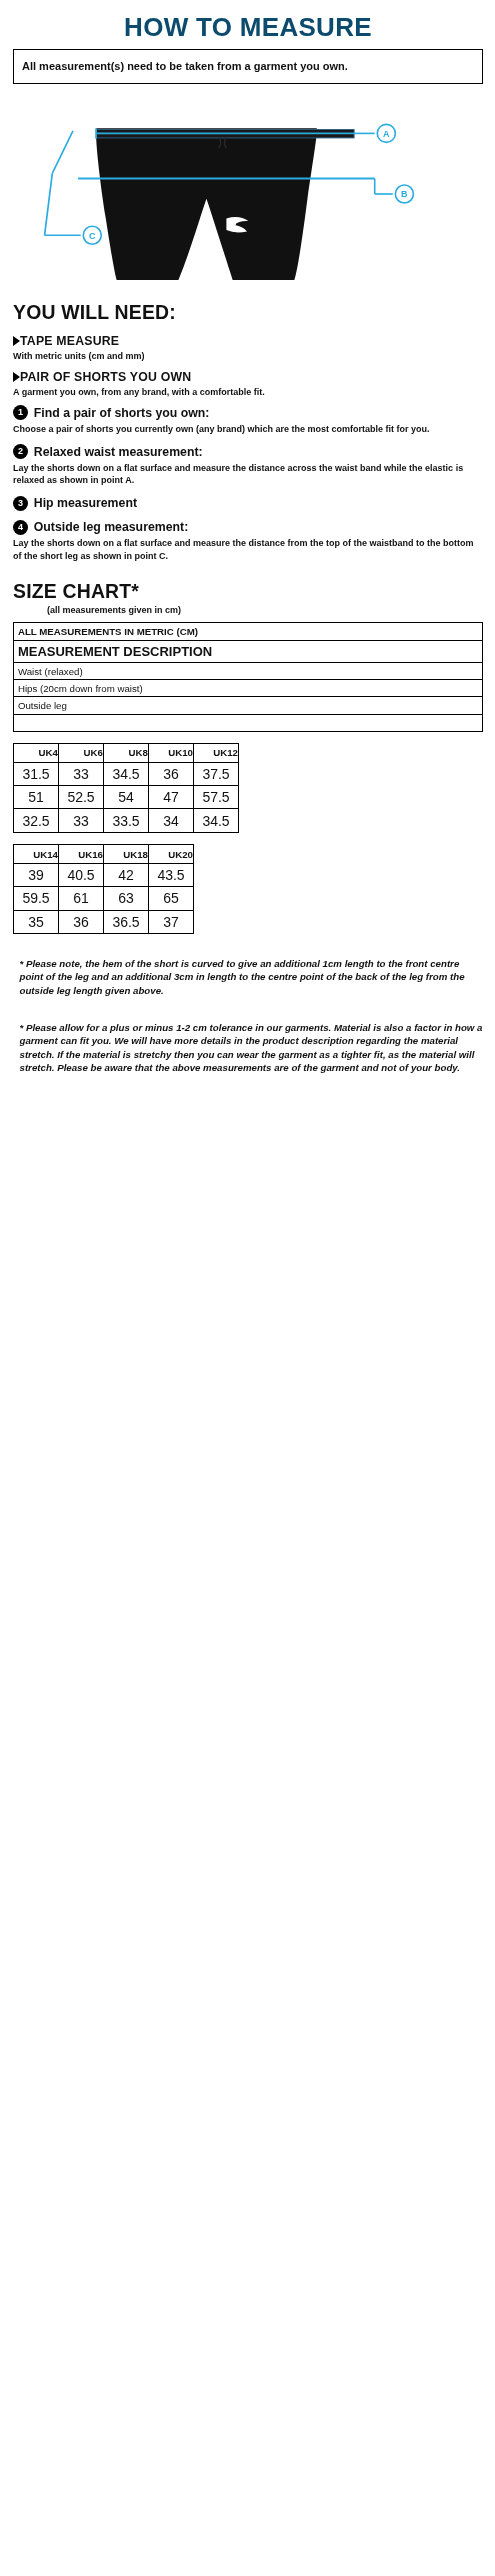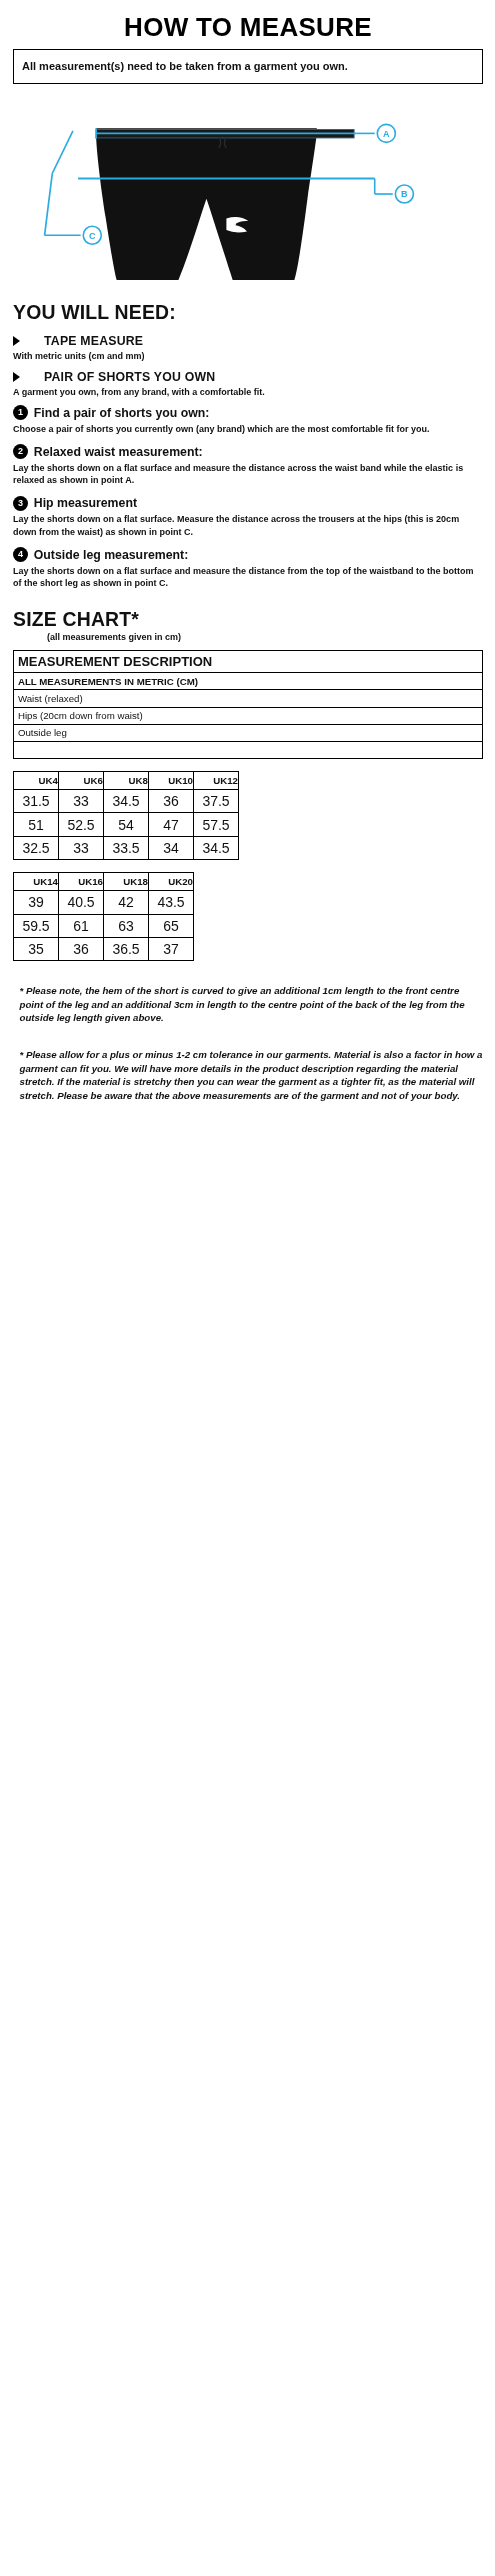--- a/index.html
+++ b/index.html
@@ -12,21 +12,21 @@
     -webkit-font-smoothing: antialiased;
   }
   .page { width: 496px; padding: 0 13px; }
 
   h1.title {
     font-size: 26px;
     font-weight: bold;
     letter-spacing: 0.3px;
     margin: 11.6px 0 6.5px 0;
     text-align: center;
-    color: #000000;
+    color: #0c4a6e;
   }
 
   .notice {
     border: 1.3px solid #000;
     padding: 9px 8px;
     font-size: 11px;
     font-weight: bold;
     line-height: 1.35;
     margin: 0 0 6.5px 0;
   }
@@ -52,21 +52,21 @@
     font-weight: bold;
     margin: 0 0 7.8px 0;
     padding-left: 34px;
   }
 
   
   .need-item { margin: 0 0 7.8px 0; }
   .need-head {
     display: flex;
     align-items: center;
-    gap: 24px;
+    gap: 0;
     font-size: 12.3px;
     font-weight: bold;
     letter-spacing: 0.2px;
   }
   .tri {
     width: 0; height: 0;
     border-left: 7.8px solid #000;
     border-top: 5.2px solid transparent;
     border-bottom: 5.2px solid transparent;
     display: inline-block;
@@ -233,41 +233,40 @@
       <span>Relaxed waist measurement:</span>
     </div>
     <div class="step-body">Lay the shorts down on a flat surface and measure the distance across the waist band while the elastic is relaxed as shown in point A.</div>
   </div>
 
   <div class="step">
     <div class="step-head">
       <span class="num">3</span>
       <span>Hip measurement</span>
     </div>
-    <div class="step-body">Lay the shorts down on a flat surface. Measure the distance across the trousers at the hips (this is 20cm down from the waist) as shown in point C.</div>
   </div>
 
   <div class="step">
     <div class="step-head">
       <span class="num">4</span>
       <span>Outside leg measurement:</span>
     </div>
     <div class="step-body">Lay the shorts down on a flat surface and measure the distance from the top of the waistband to the bottom of the short leg as shown in point C.</div>
   </div>
 
   <h2 class="section tight">SIZE CHART*</h2>
   <div class="section-sub">(all measurements given in cm)</div>
 
   <table class="measure-desc">
     <tbody>
         <tr>
+      <td class="hdr-sub">ALL MEASUREMENTS IN METRIC (CM)</td>
+    </tr>
+    <tr>
       <td class="hdr-big">MEASUREMENT DESCRIPTION</td>
-    </tr>
-    <tr>
-      <td class="hdr-sub">ALL MEASUREMENTS IN METRIC (CM)</td>
     </tr>
     <tr>
       <td>Waist (relaxed)</td>
     </tr>
     <tr>
       <td>Hips (20cm down from waist)</td>
     </tr>
     <tr>
       <td>Outside leg</td>
     </tr>

